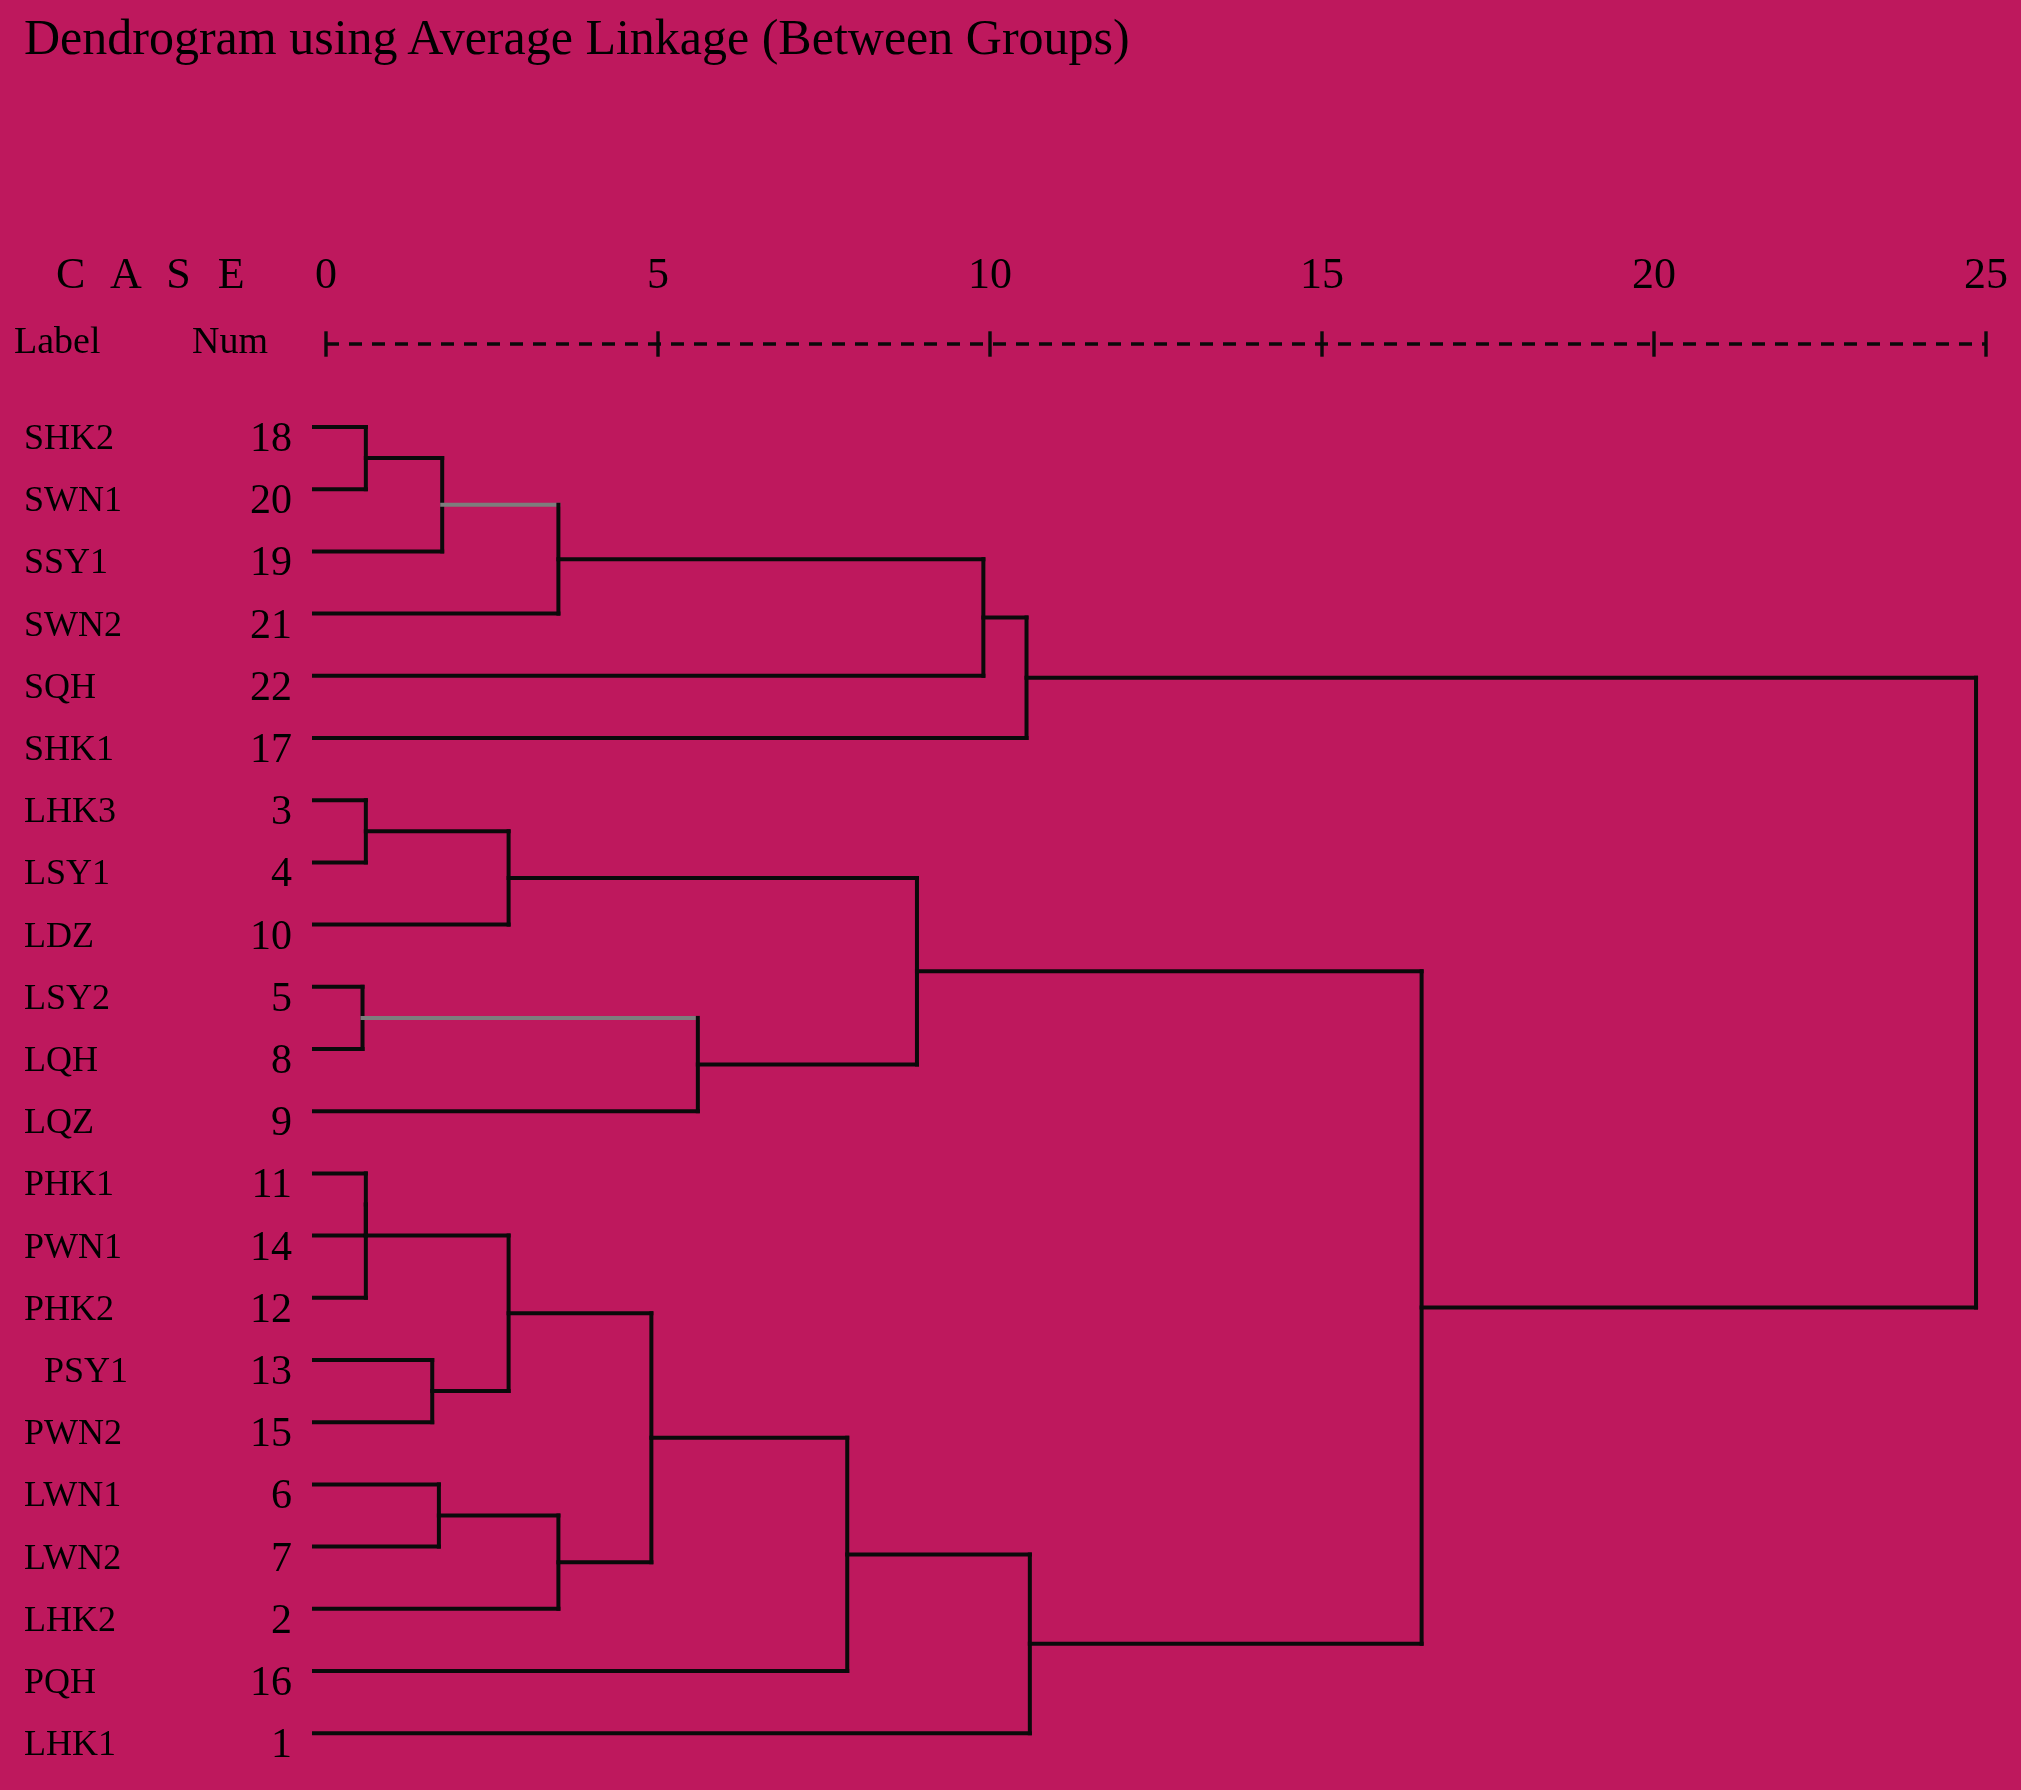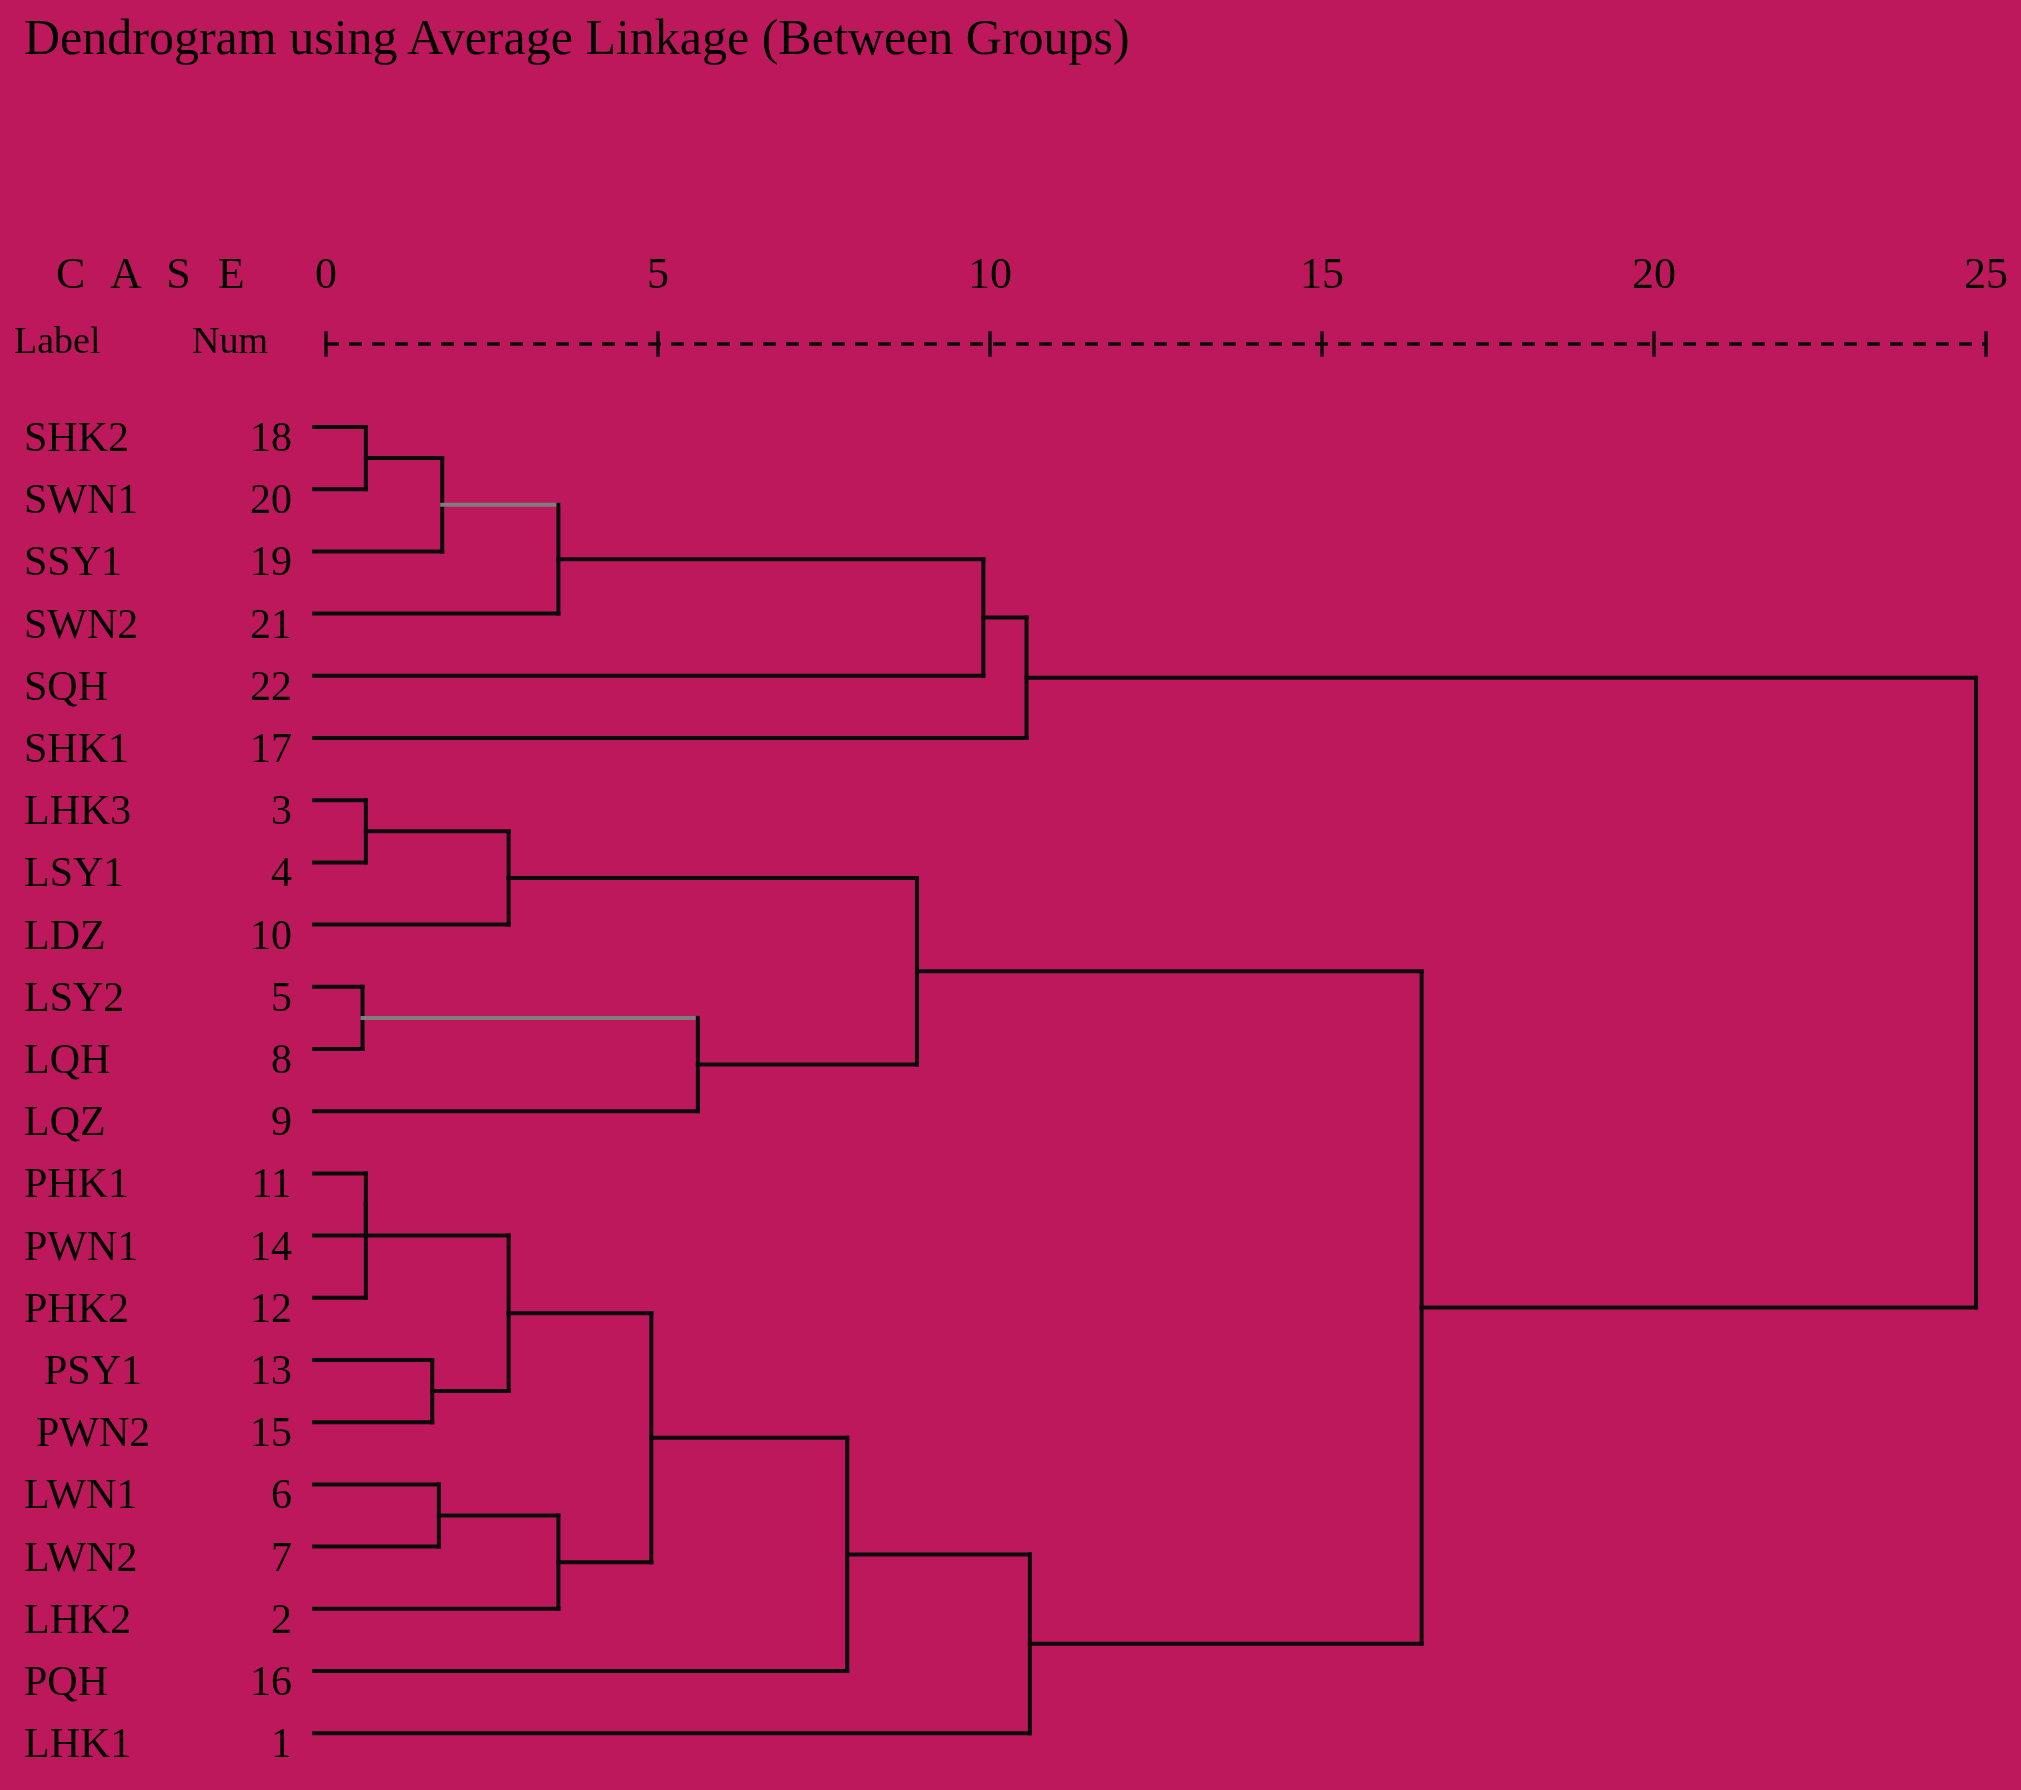--- a/index.html
+++ b/index.html
@@ -7,21 +7,21 @@
     position:relative;width:2021px;height:1790px;background:#be185d;
     font-family:"Liberation Serif", serif;color:#000;overflow:hidden;
   }
   .abs{position:absolute;white-space:nowrap;}
   #title{left:24px;top:8px;font-size:50px;}
   #subtitle{left:420px;top:100px;font-size:50px;}
   #case-header{left:56px;top:248px;font-size:44px;letter-spacing:8px;}
   #col-label{left:14px;top:318px;font-size:38px;}
   #col-num{left:192px;top:318px;font-size:38px;}
   .tick-label{position:absolute;top:248px;font-size:44px;transform:translateX(-50%);}
-  .row-label{position:absolute;left:24px;font-size:42px;height:62px;line-height:62px;white-space:nowrap;}
+  .row-label{position:absolute;left:24px;font-size:36px;height:62px;line-height:62px;white-space:nowrap;}
   .row-num{position:absolute;left:122px;width:170px;text-align:right;font-size:42px;height:62px;line-height:62px;}
   #tree{position:absolute;left:0;top:0;}
 </style>
 </head>
 <body>
 
 <div id="canvas">
   <div class="abs" id="title">Dendrogram using Average Linkage (Between Groups)</div>
   <div class="abs" id="case-header">C A S E</div>
   <div class="abs" id="col-label">Label</div>
@@ -60,21 +60,21 @@
       <div class="row-label" style="top: 1090.2px;">LQZ</div>
       <div class="row-num" style="top: 1090.2px;">9</div>
       <div class="row-label" style="top: 1152.4px;">PHK1</div>
       <div class="row-num" style="top: 1152.4px;">11</div>
       <div class="row-label" style="top: 1214.6px;">PWN1</div>
       <div class="row-num" style="top: 1214.6px;">14</div>
       <div class="row-label" style="top: 1276.8px;">PHK2</div>
       <div class="row-num" style="top: 1276.8px;">12</div>
       <div class="row-label" style="top: 1339px; margin-left: 20px;">PSY1</div>
       <div class="row-num" style="top: 1339px;">13</div>
-      <div class="row-label" style="top: 1401.2px; margin-left: 12px;">PWN2</div>
+      <div class="row-label" style="top: 1401.2px;">PWN2</div>
       <div class="row-num" style="top: 1401.2px;">15</div>
       <div class="row-label" style="top: 1463.4px;">LWN1</div>
       <div class="row-num" style="top: 1463.4px;">6</div>
       <div class="row-label" style="top: 1525.6px;">LWN2</div>
       <div class="row-num" style="top: 1525.6px;">7</div>
       <div class="row-label" style="top: 1587.8px;">LHK2</div>
       <div class="row-num" style="top: 1587.8px;">2</div>
       <div class="row-label" style="top: 1650px;">PQH</div>
       <div class="row-num" style="top: 1650px;">16</div>
       <div class="row-label" style="top: 1712.2px;">LHK1</div>

